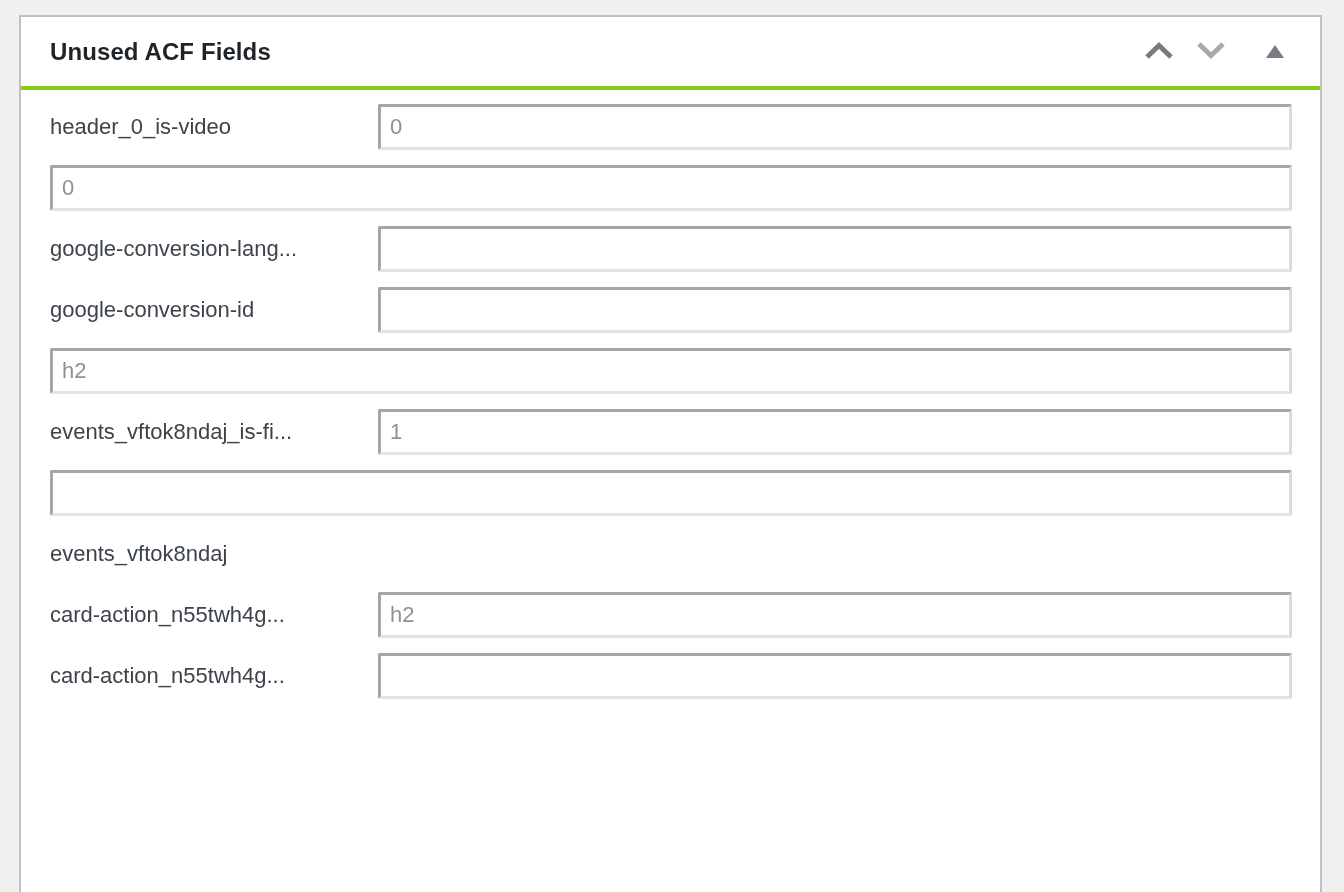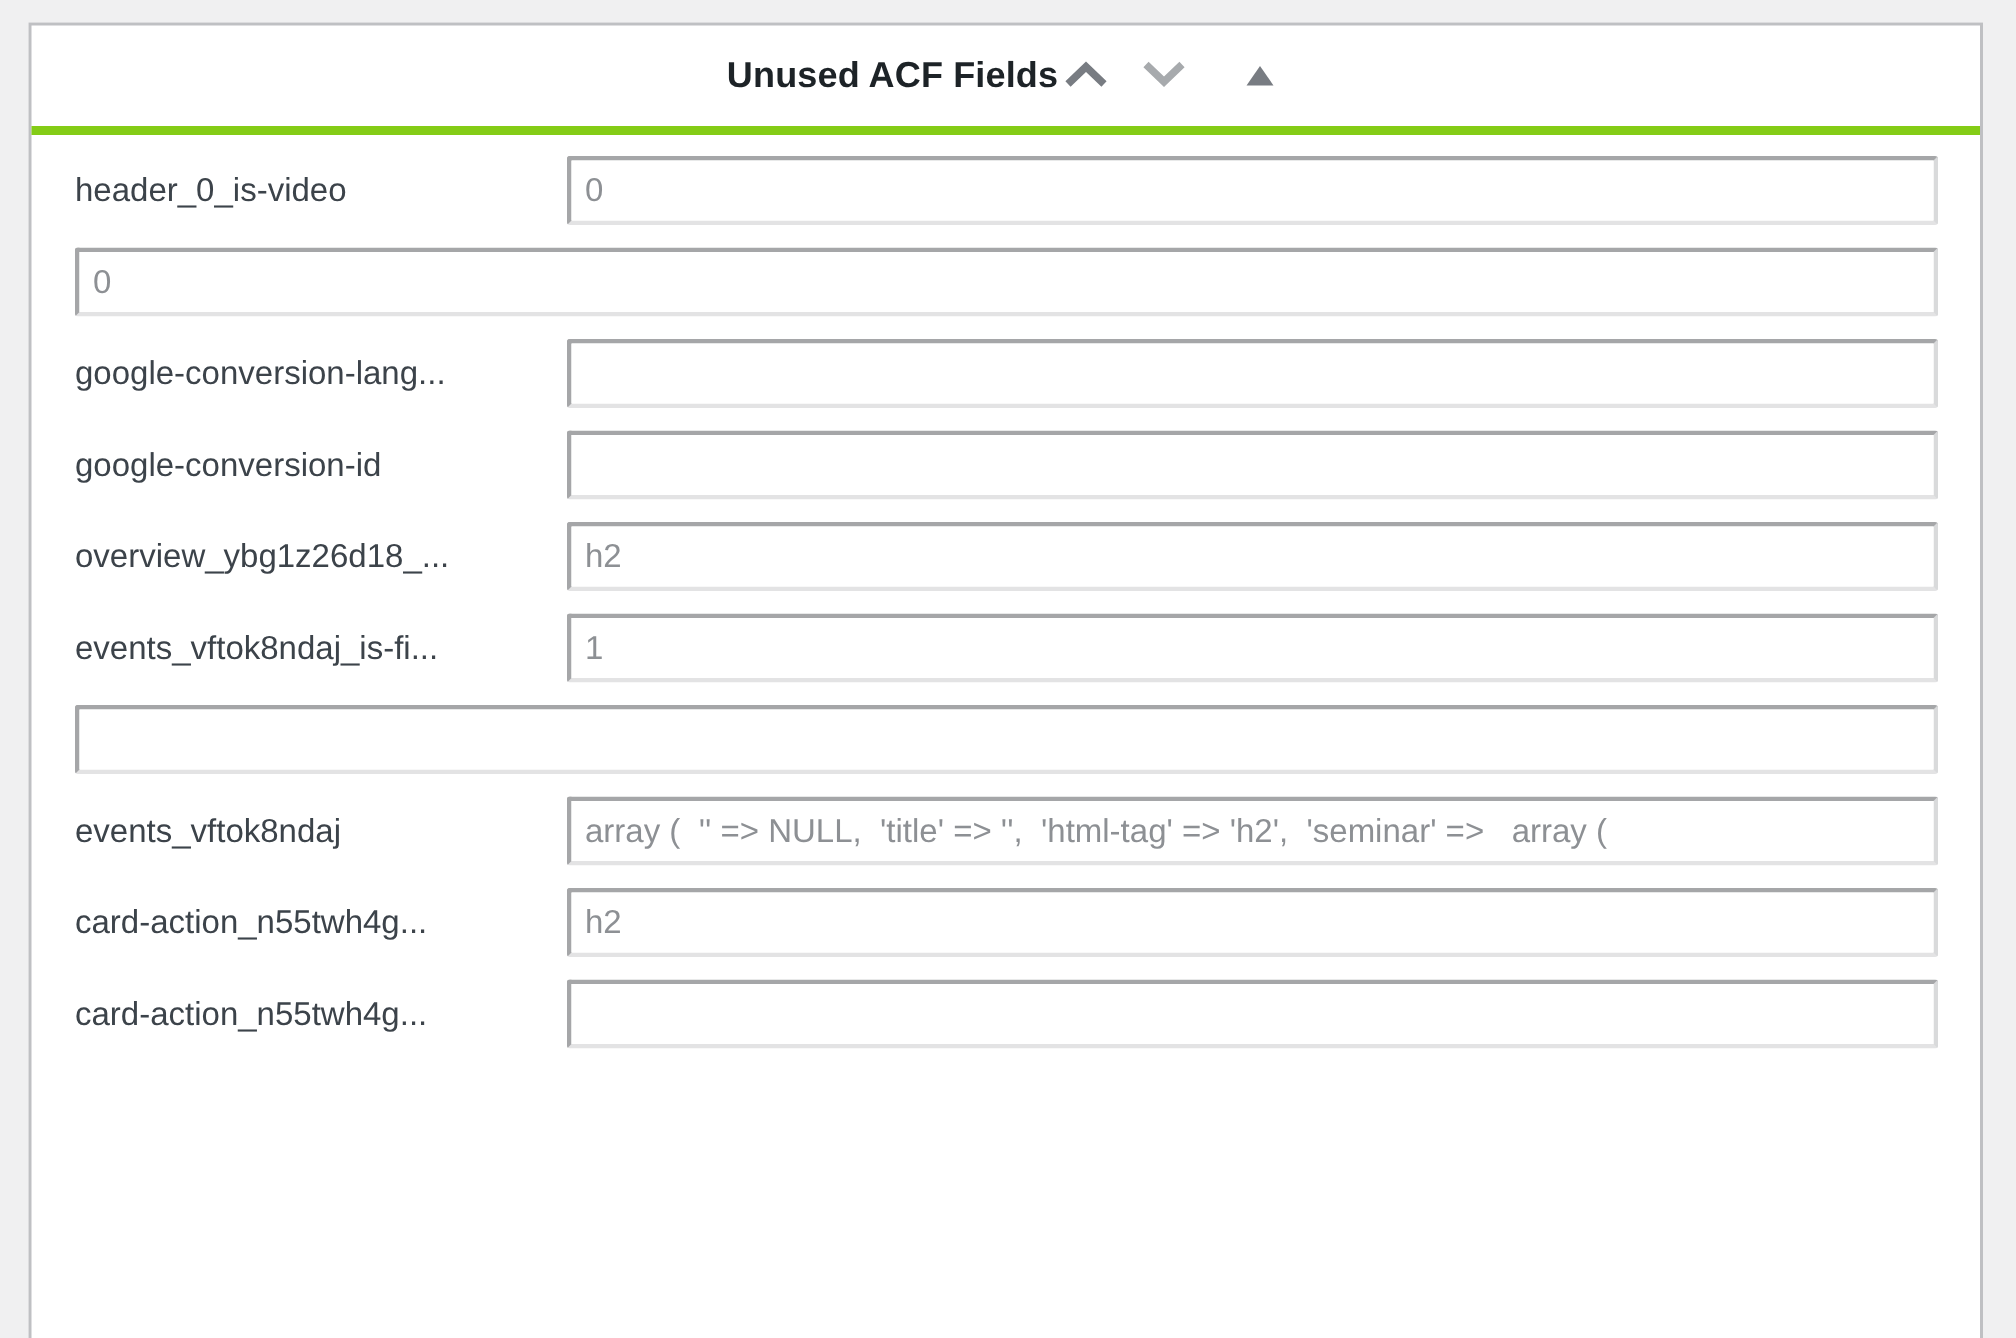--- a/index.html
+++ b/index.html
@@ -14,23 +14,23 @@
     left: 19px; top: 15px;
     width: 1303px;
     min-height: 950px;
     background: #ffffff;
     border: 2px solid #bfc0c3;
   }
   .postbox-header {
     height: 73px;
     display: flex;
     align-items: center;
-    justify-content: center;
+    justify-content: space-between;
     padding: 0 26px 0 29px;
-    border-bottom: 6px solid #84cc16;
+    border-bottom: 4px solid #84cc16;
   }
   .hndle {
     font-size: 24px;
     font-weight: 700;
     color: #1d2327;
     letter-spacing: 0.1px;
   }
   .handle-actions {
     display: flex;
     align-items: center;
@@ -134,36 +134,34 @@
       <div class="field-label">google-conversion-lang...</div>
       <input class="field-input" type="text" value="" style="">
     </div>
 
     <div class="field-row">
       <div class="field-label">google-conversion-id</div>
       <input class="field-input" type="text" value="" style="">
     </div>
 
     <div class="field-row">
-      <div class="field-label">overview_ybg1z26d18_...</div>
       <input class="field-input" type="text" value="h2" style="">
     </div>
 
     <div class="field-row">
       <div class="field-label">events_vftok8ndaj_is-fi...</div>
       <input class="field-input" type="text" value="1" style="">
     </div>
 
     <div class="field-row">
       <input class="field-input" type="text" value="" style="">
     </div>
 
     <div class="field-row">
       <div class="field-label">events_vftok8ndaj</div>
-      <input class="field-input" type="text" value="array (  '' =&gt; NULL,  'title' =&gt; '',  'html-tag' =&gt; 'h2',  'seminar' =&gt;   array (" style="">
     </div>
 
     <div class="field-row">
       <div class="field-label">card-action_n55twh4g...</div>
       <input class="field-input" type="text" value="h2" style="">
     </div>
 
     <div class="field-row">
       <div class="field-label">card-action_n55twh4g...</div>
       <input class="field-input" type="text" value="" style="">

